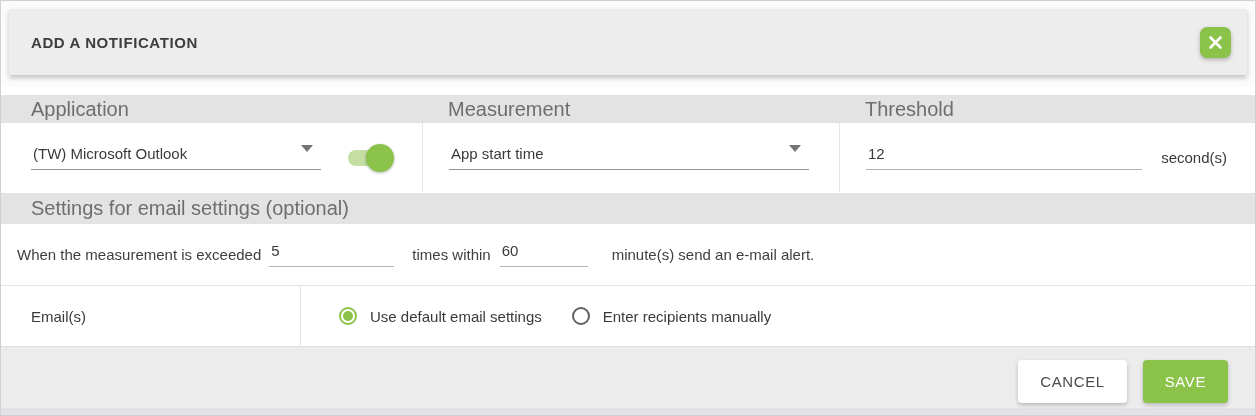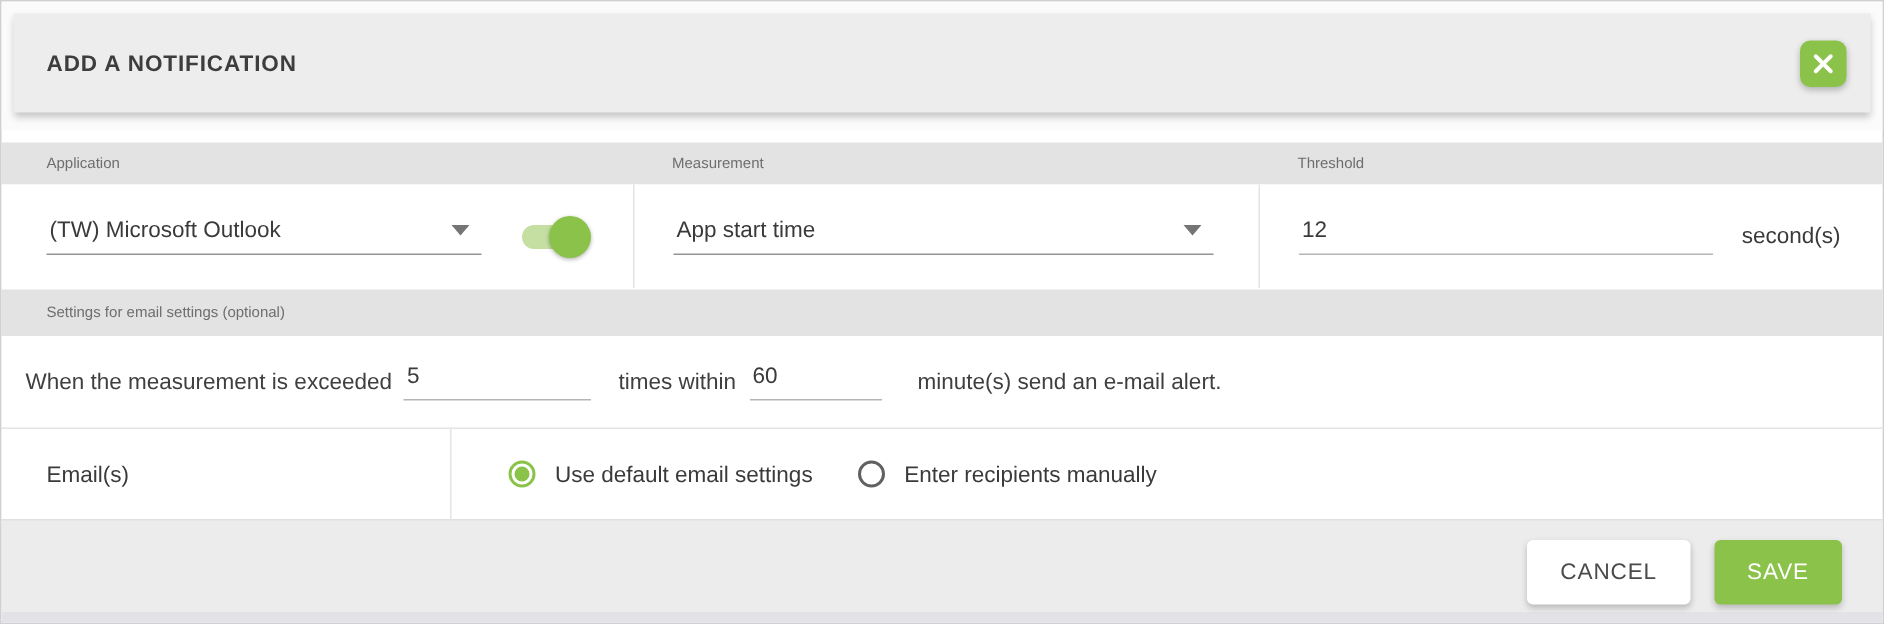--- a/index.html
+++ b/index.html
@@ -43,39 +43,38 @@
     border-radius: 7px;
     cursor: pointer;
     display: flex; align-items: center; justify-content: center;
     box-shadow: 0 2px 4px rgba(0,0,0,0.25);
   }
   .close-x { display: block; }
   
   .band {
     background: #e3e3e3;
     color: #6e6e6e;
-    font-size: 10px;
+    font-size: 20px;
     display: flex;
     align-items: center;
     flex: none;
   }
   .labels-band { height: 28px; margin-top: 8px; }
   .section-band { height: 31px; padding-left: 30px; margin-top: 1px; }
   
   .cols { display: flex; width: 100%; height: 100%; align-items: center; }
   .col { height: 100%; display: flex; align-items: center; padding-left: 30px; }
   .col1 { width: 421px; }
   .col2 { width: 417px; padding-left: 26px; }
   .col3 { flex: 1; padding-left: 26px; }
   .inputs-row { height: 69px; background: #fff; flex: none; }
   .inputs-row .col2, .inputs-row .col3 { border-left: 1px solid #e4e4e4; }
   
   .select {
     display: flex;
-    align-items: center;
     justify-content: space-between;
     border-bottom: 1px solid #949494;
     padding: 0 8px 7px 2px;
     font-size: 15px;
     color: #3a3a3a;
     cursor: pointer;
   }
   .select-app { width: 290px; }
   .select-meas { width: 360px; }
   .arrow {

